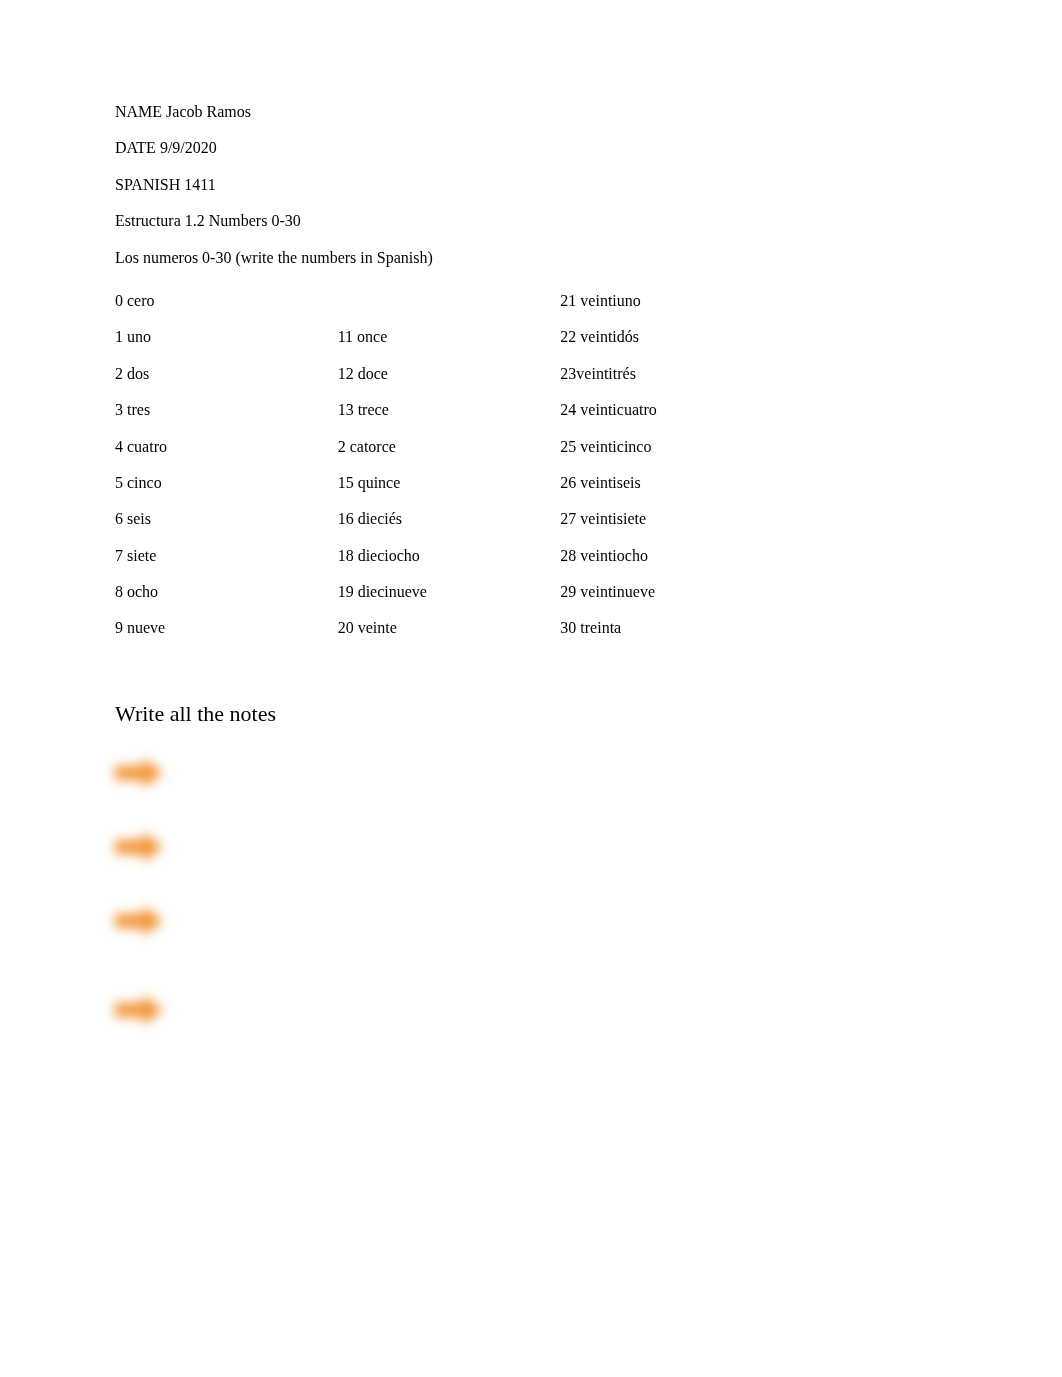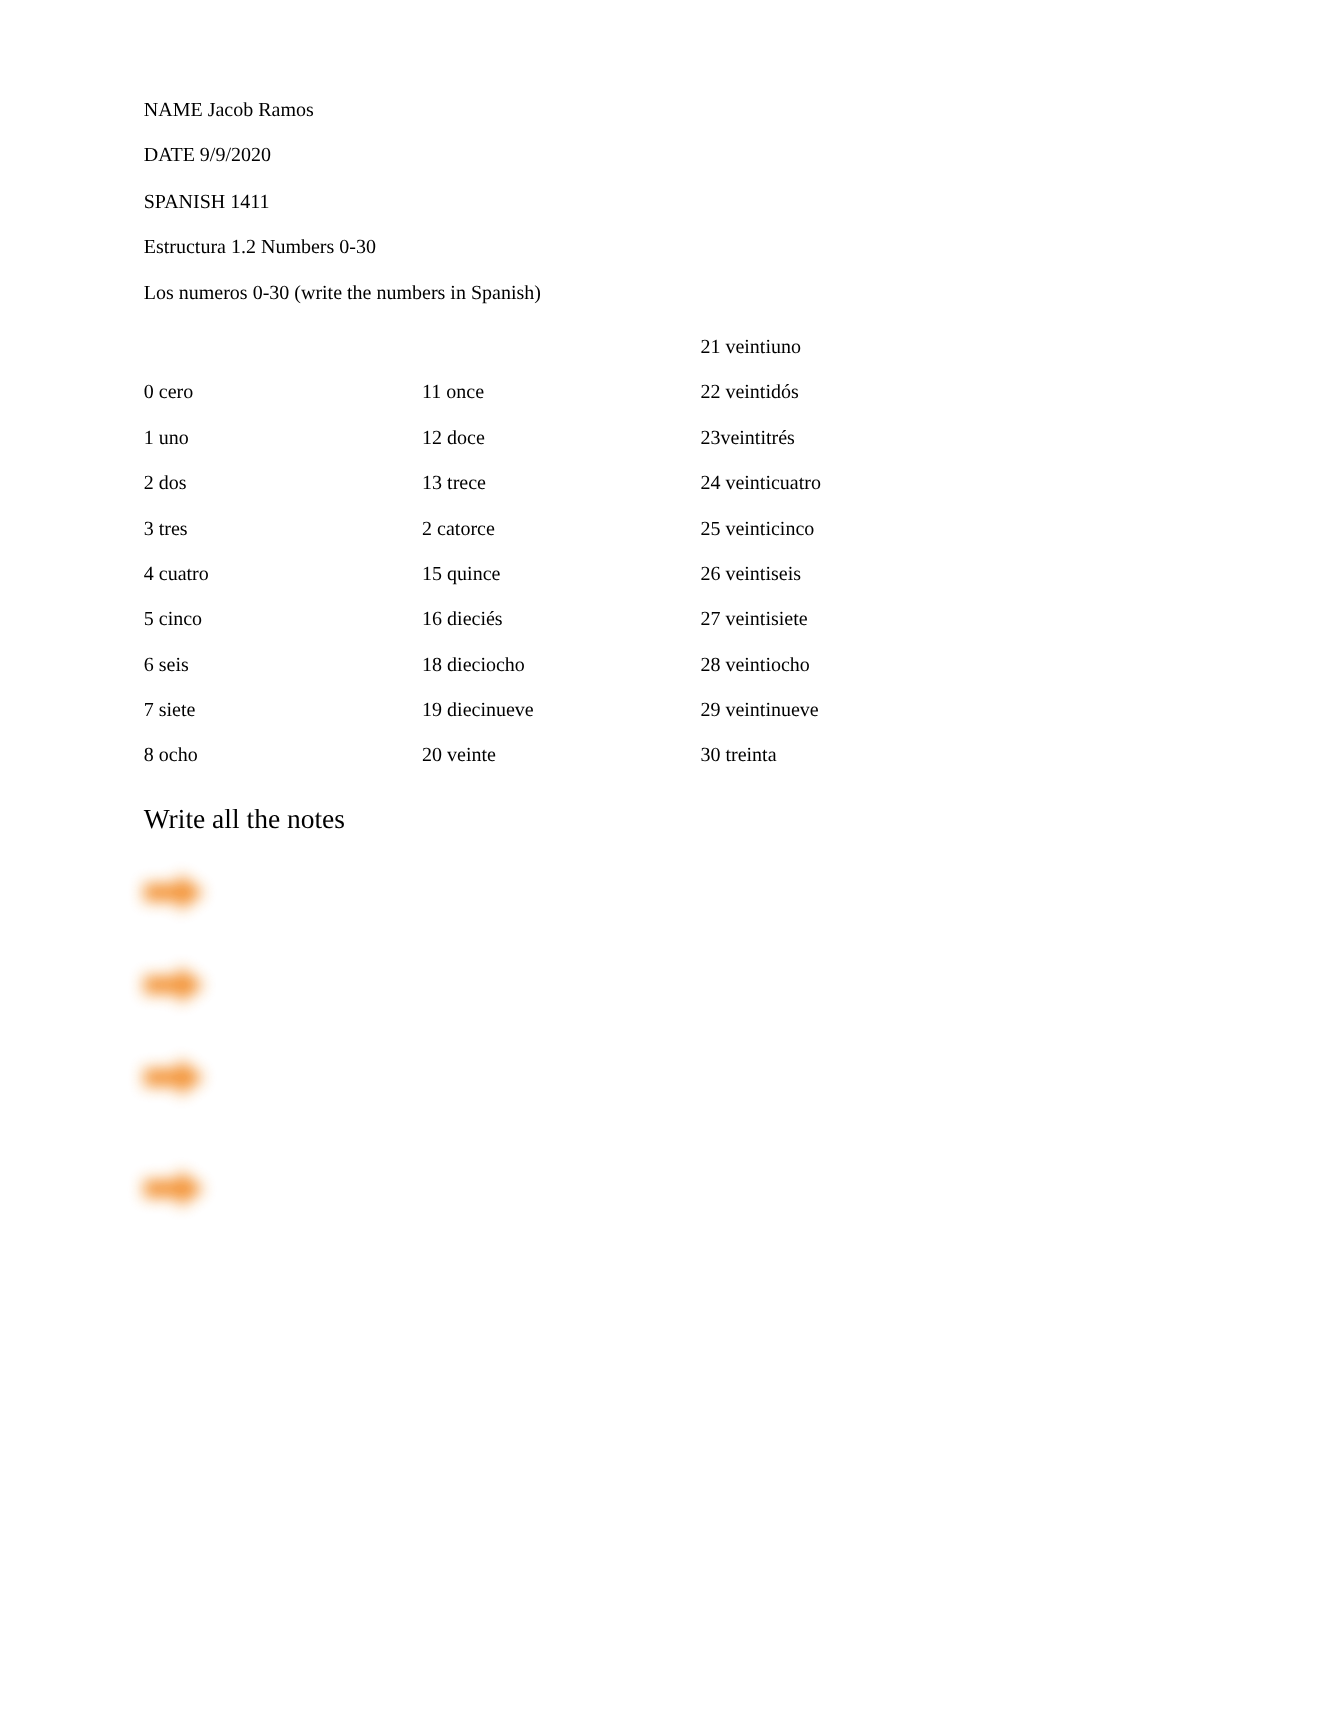--- a/index.html
+++ b/index.html
@@ -7,21 +7,21 @@
     padding: 0;
     background: #ffffff;
     font-family: "Times New Roman", Times, serif;
     color: #000;
     font-size: 16px;
   }
   .page {
     width: 898px;
     min-height: 1377px;
     box-sizing: border-box;
-    padding: 78px 115px 40px 115px;
+    padding: 101px 115px 40px 115px;
     position: relative;
   }
   .header-line {
     margin: 0 0 14px 0;
     font-size: 16px;
     line-height: 1.4;
   }
   .numbers-table {
     margin-top: 6px;
     display: flex;
@@ -33,21 +33,21 @@
     display: flex;
     flex-direction: column;
     justify-content: flex-end;
   }
   .num-cell {
     font-size: 16px;
     line-height: 1.4;
     padding: 7px 0;
   }
   .section-heading {
-    margin-top: 18px;
+    margin-top: 54px;
     margin-bottom: 16px;
     font-size: 22px;
     font-family: "Times New Roman", Times, serif;
   }
   .notes-list {
     display: flex;
     flex-direction: column;
     gap: 14px;
   }
   .note-row {
@@ -93,20 +93,21 @@
     <div class="num-col">
       <div class="num-cell">0 cero</div>
       <div class="num-cell">1 uno</div>
       <div class="num-cell">2 dos</div>
       <div class="num-cell">3 tres</div>
       <div class="num-cell">4 cuatro</div>
       <div class="num-cell">5 cinco</div>
       <div class="num-cell">6 seis</div>
       <div class="num-cell">7 siete</div>
       <div class="num-cell">8 ocho</div>
+      <div class="num-cell">9 nueve</div>
     </div>
     <div class="num-col">
       <div class="num-cell">11 once</div>
       <div class="num-cell">12 doce</div>
       <div class="num-cell">13 trece</div>
       <div class="num-cell">2 catorce</div>
       <div class="num-cell">15 quince</div>
       <div class="num-cell">16 dieciés</div>
       <div class="num-cell">18 dieciocho</div>
       <div class="num-cell">19 diecinueve</div>

